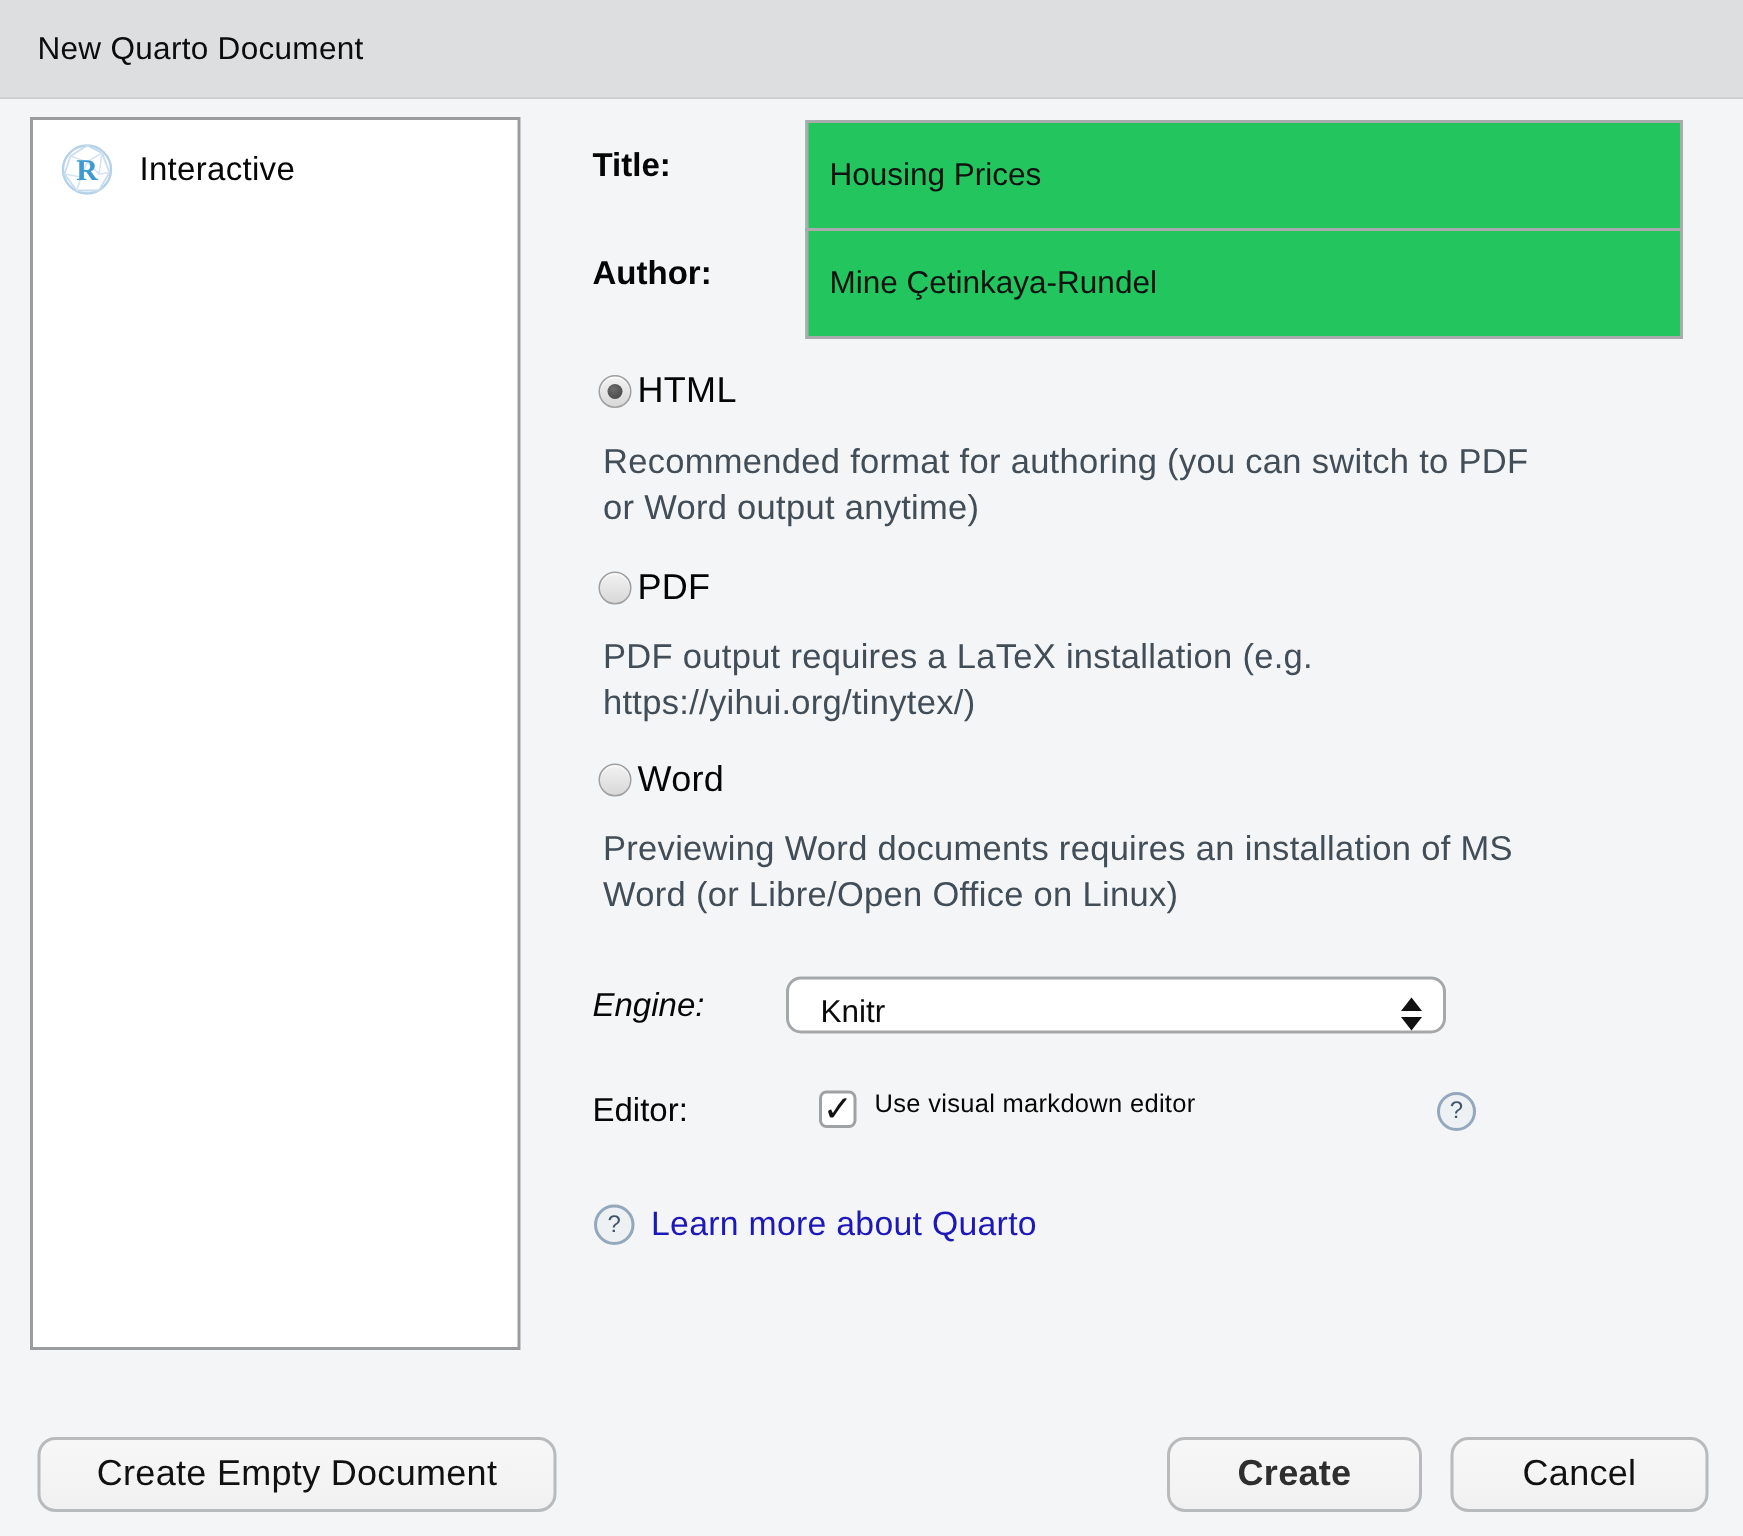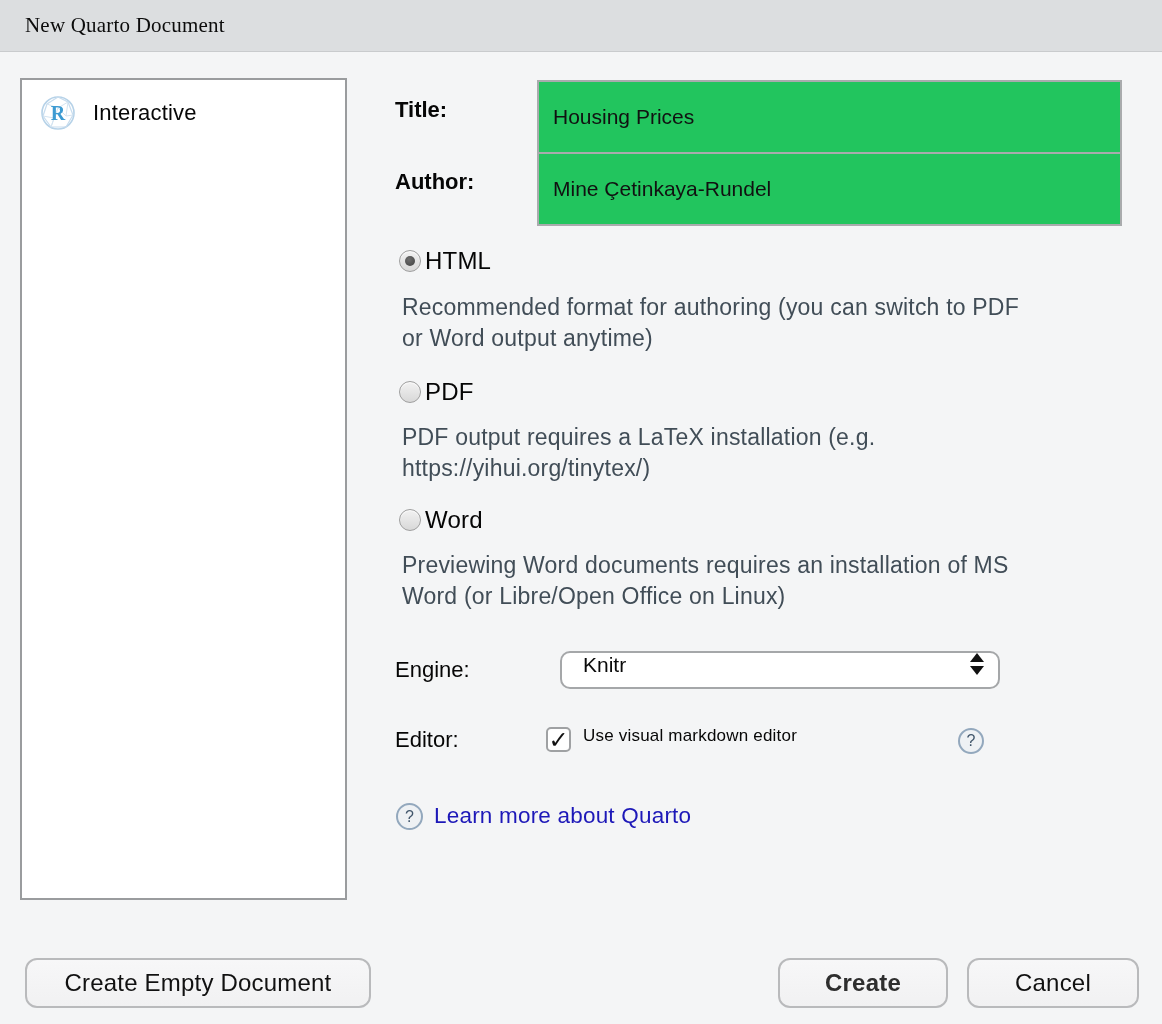--- a/index.html
+++ b/index.html
@@ -7,23 +7,23 @@
   body {
     font-family: "Liberation Sans", "DejaVu Sans", sans-serif;
     background: #f4f5f6;
     color: #111;
     overflow: hidden;
   }
   .dialog { position: relative; width: 1162px; height: 1024px; background: #f4f5f6; }
 
   
   .titlebar {
-    position: absolute; left: 0; top: 0; width: 1162px; height: 52px;
+    position: absolute; left: 0; top: 0; width: 1162px; height: 66px;
     background: #dcdee0; border-bottom: 1px solid #c9cbcd;
-    display: flex; align-items: center; padding-left: 25px; font-family: Liberation Serif, serif;
+    display: flex; align-items: center; padding-left: 25px;
   }
   .titlebar-text { font-size: 21px; color: #0c0c0c; letter-spacing: .2px; }
 
   
   .sidebar {
     position: absolute; left: 20px; top: 78px; width: 327px; height: 822px;
     background: #ffffff; border: 2px solid #9a9c9e;
   }
   .side-item {
     height: 66px; display: flex; align-items: center; padding-left: 17px;
@@ -57,23 +57,23 @@
     border-radius: 50%; background: radial-gradient(circle at 40% 35%, #6d6d6d, #414141);
   }
   .radio-label { margin-left: 4px; font-size: 24px; color: #050505; letter-spacing: .2px; }
   .format-desc {
     position: absolute; left: 402px; width: 640px;
     font-size: 23px; line-height: 31px; color: #414d57; letter-spacing: .2px;
   }
 
   
   .select-box {
-    position: absolute; left: 560px; top: 651px; width: 440px; height: 38px;
+    position: absolute; left: 524px; top: 651px; width: 440px; height: 38px;
     background: #fff; border: 2px solid #a5a7a9; border-radius: 10px;
-    display: flex; align-items: flex-start; padding: 0 14px 0 21px;
+    display: flex; align-items: flex-end; padding: 0 14px 0 21px;
     font-size: 21px; color: #0a0a0a; cursor: default;
   }
   .select-text { flex: 1; }
   .spin-arrows { display: flex; flex-direction: column; gap: 4px; align-items: center; }
   .tri-up { width: 0; height: 0; border-left: 7px solid transparent; border-right: 7px solid transparent; border-bottom: 9px solid #111; }
   .tri-down { width: 0; height: 0; border-left: 7px solid transparent; border-right: 7px solid transparent; border-top: 9px solid #111; }
 
   
   .checkbox {
     position: absolute; left: 546px; top: 727px; width: 25px; height: 25px;
@@ -150,21 +150,21 @@
     <span class="radio-label">PDF</span>
   </div>
   <div class="format-desc" style="top:422px;">PDF output requires a LaTeX installation (e.g. https://yihui.org/tinytex/)</div>
 
   <div class="radio-row" style="top:506px;">
     <span class="radio"></span>
     <span class="radio-label">Word</span>
   </div>
   <div class="format-desc" style="top:550px;">Previewing Word documents requires an installation of MS Word (or Libre/Open Office on Linux)</div>
 
-  <label class="field-label" style="top:657px; font-weight:normal;">Engine:</label>
+  <label class="field-label" style="top:657px; font-weight:normal;font-style:italic;">Engine:</label>
   <div class="select-box">
     <span class="select-text">Knitr</span>
     <span class="spin-arrows">
       <span class="tri-up"></span>
         <span class="tri-down"></span>
     </span>
   </div>
 
   <label class="field-label" style="top:727px; font-weight:normal;">Editor:</label>
   <span class="checkbox">

